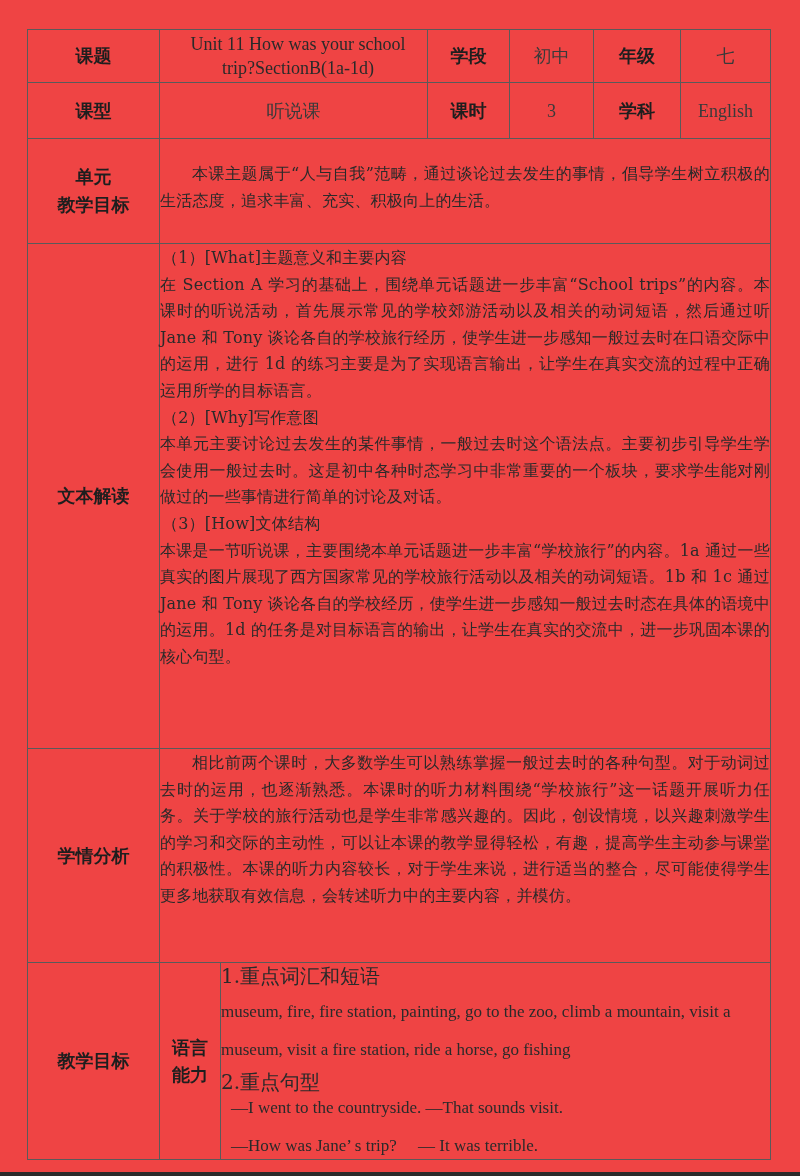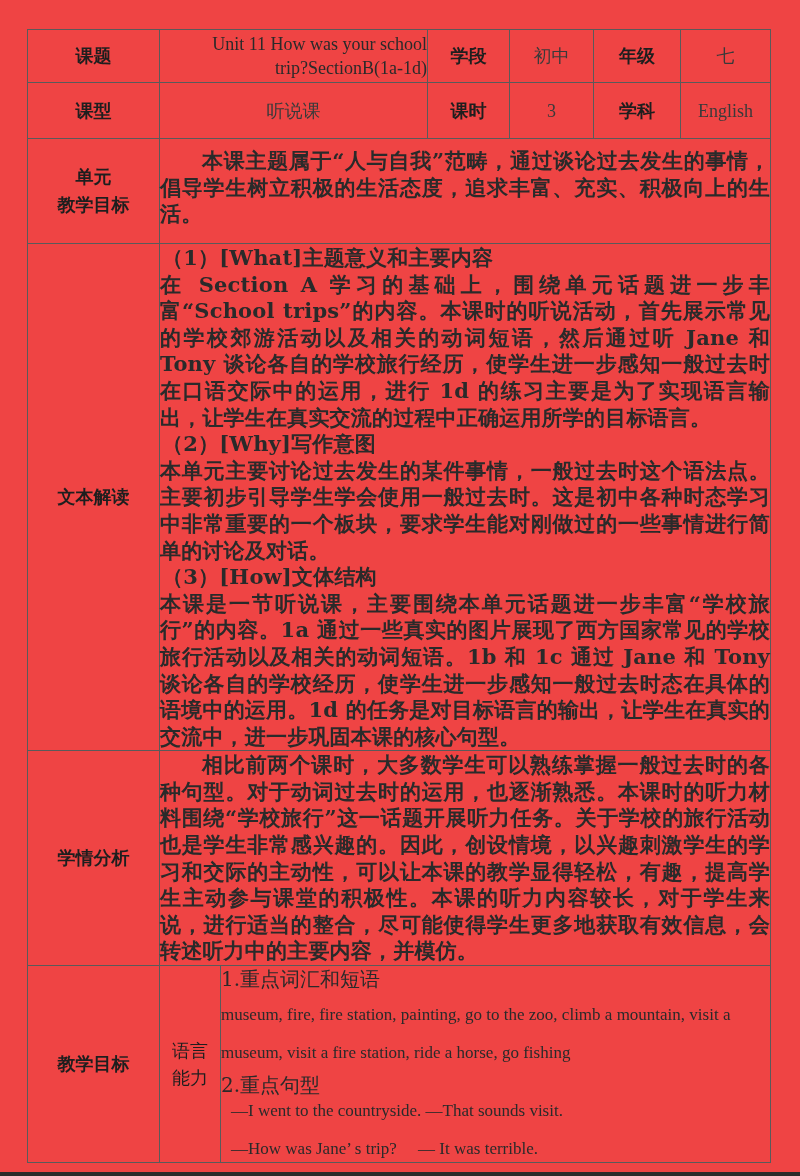--- a/index.html
+++ b/index.html
@@ -43,33 +43,32 @@
       line-height: 28px;
     }
     .value {
       font-family: "Liberation Serif", "DejaVu Serif", serif;
       font-size: 18px;
       text-align: center;
       color: #3a3a3a;
       line-height: 24px;
     }
     .value.left {
-      text-align: right;
+      text-align: center;
       padding-left: 9px;
       color: #2a2a2a;
     }
     .para {
       font-family: "DejaVu Serif", "Liberation Serif", serif;
-      font-size: 21px;
+      font-size: 16px;
       line-height: 26.6px;
       color: #2a2a2a;
       padding: 0 6px 0 9px;
       letter-spacing: 0.2px;
       text-align: justify;
-      font-weight: bold;
     }
     .para p {
       margin: 0;
     }
     .para .indent {
       text-indent: 2em;
     }
     .para .sub {
       padding-left: 2px;
     }
@@ -88,21 +87,21 @@
     }
     .goal-content .sentence {
       padding-left: 10px;
     }
     .goal-content .heading {
       font-family: "DejaVu Serif", "Liberation Serif", serif;
       font-size: 20px;
     }
     .sublabel {
       font-family: "DejaVu Sans", "Liberation Sans", sans-serif;
-      font-weight: normal;
+      font-weight: bold;
       font-size: 18px;
       text-align: center;
       line-height: 27px;
       color: #1e1e1e;
     }
     .bottom-bar {
       position: absolute;
       left: 0;
       top: 1172px;
       width: 800px;

